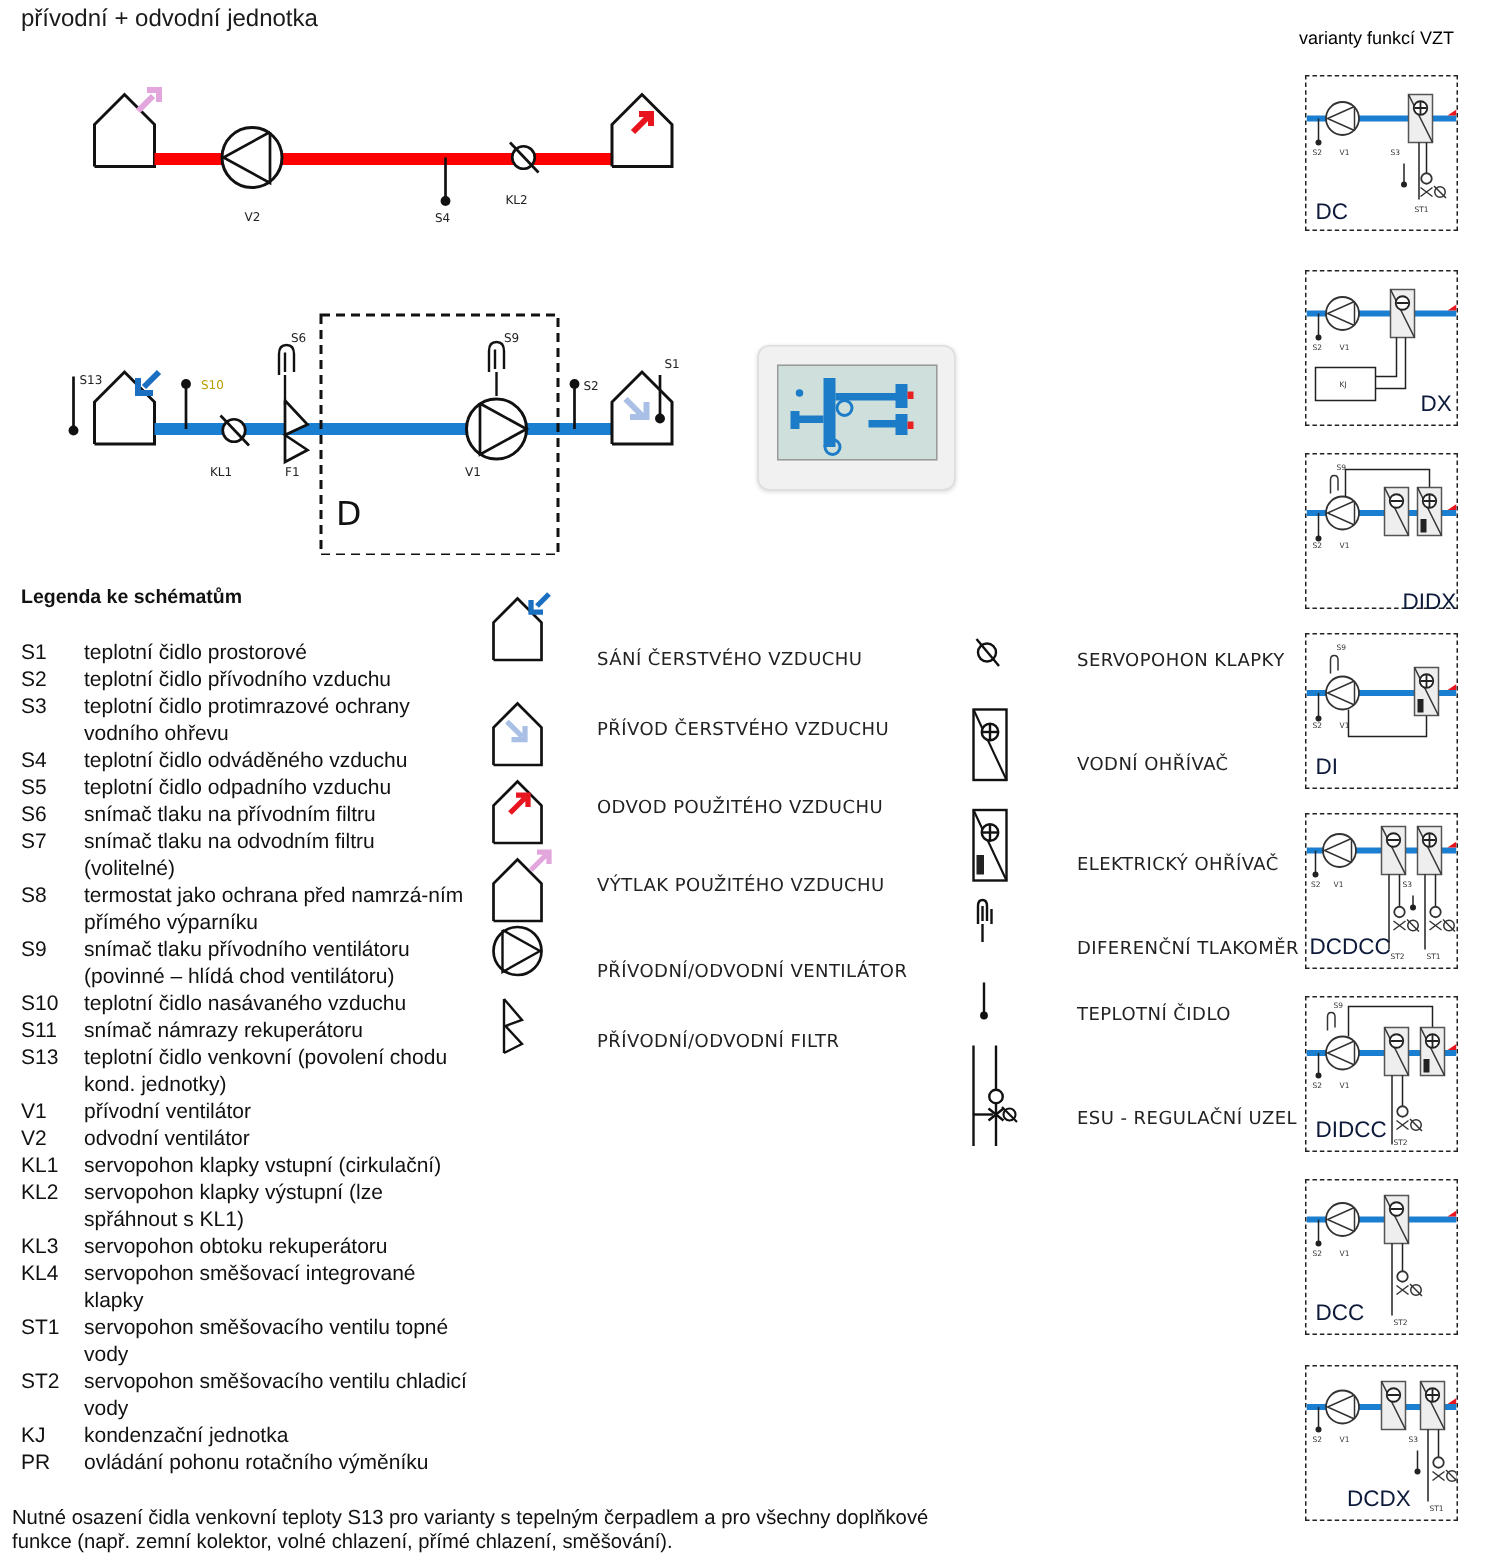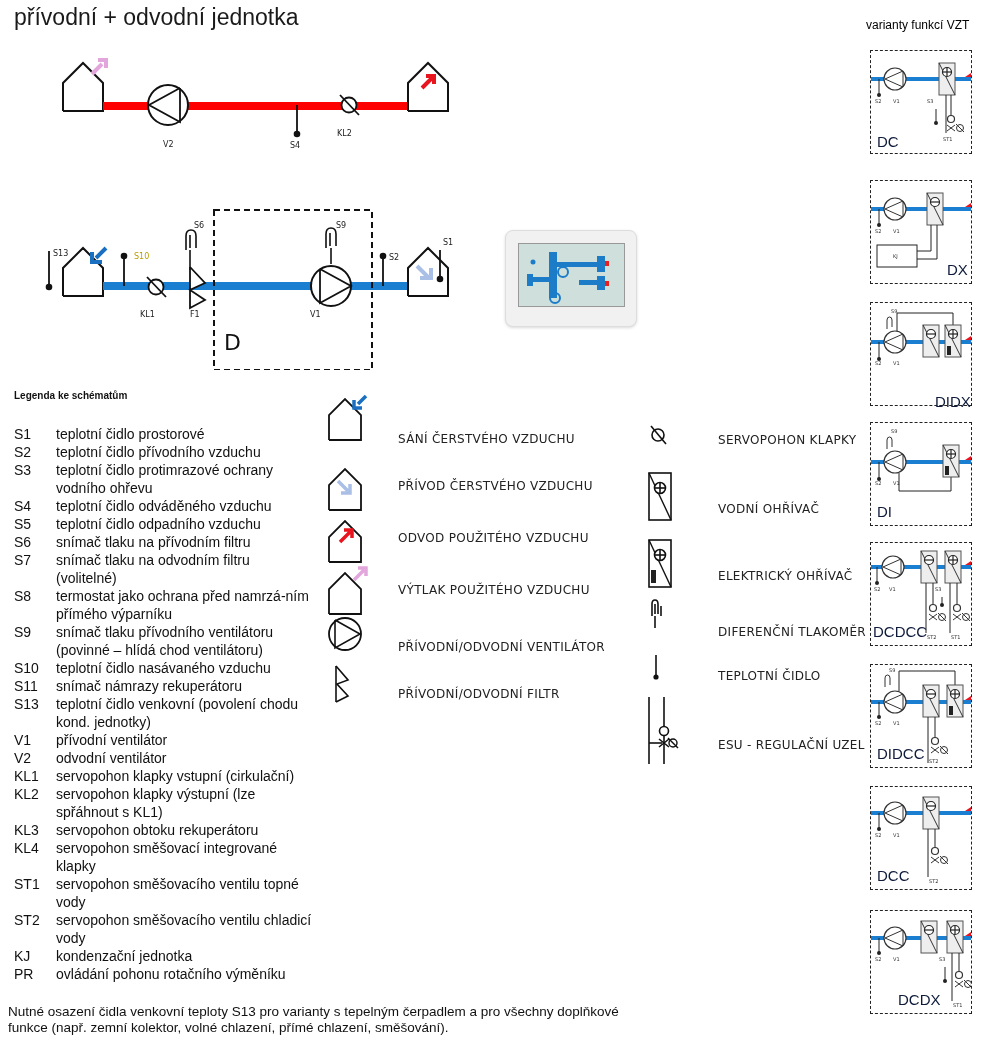--- a/index.html
+++ b/index.html
@@ -1,22 +1,22 @@
 <!DOCTYPE html>
 <html><head>
 <meta charset="utf-8">
 <style>
   html, body { margin:0; padding:0; background:#fff; }
   body { width:1000px; height:1043px; position:relative; overflow:hidden; font-family:"Liberation Sans", sans-serif; color:#111; }
   .abs { position:absolute; }
-  .title { left:14px; top:4px; font-size:23px; color:#1a1a1a; }
+  .title { left:14px; top:4px; font-size:16px; color:#1a1a1a; }
   .vzt-title { left:866px; top:18px; font-size:12px; color:#000000; }
   svg text { font-family:"DejaVu Sans", sans-serif; }
   .lbl { font-size:8px; fill:#222; }
-  .legend-h { left:14px; top:390px; font-size:10px; font-weight:bold; }
+  .legend-h { left:14px; top:390px; font-size:13px; font-weight:bold; }
   .legend { left:14px; top:425px; width:300px; font-size:14px; line-height:18px; }
   .legend .row { display:flex; }
   .legend .code { width:42px; flex:none; }
   .legend .desc { flex:1; }
   .sym-lbl { font-family:"DejaVu Sans", sans-serif; font-size:12px; letter-spacing:0.3px; color:#222; position:absolute; }
   .foot { left:8px; top:1004px; font-size:13.5px; line-height:16px; width:640px; }
   .variant { position:absolute; left:870px; width:102px; height:104px; border:1.5px dashed #222; box-sizing:border-box; }
   .variant .vname { position:absolute; font-size:15px; color:#0e1a3a; }
   .controller { left:505px; top:230px; width:130px; height:95px; border-radius:8px; background:#f1f1f1; border:1px solid #ddd; box-shadow:0 1px 3px rgba(0,0,0,0.15); }
   .controller .screen { position:absolute; left:12px; top:12px; width:105px; height:62px; background:#cfe0dc; border:1px solid #999; }

